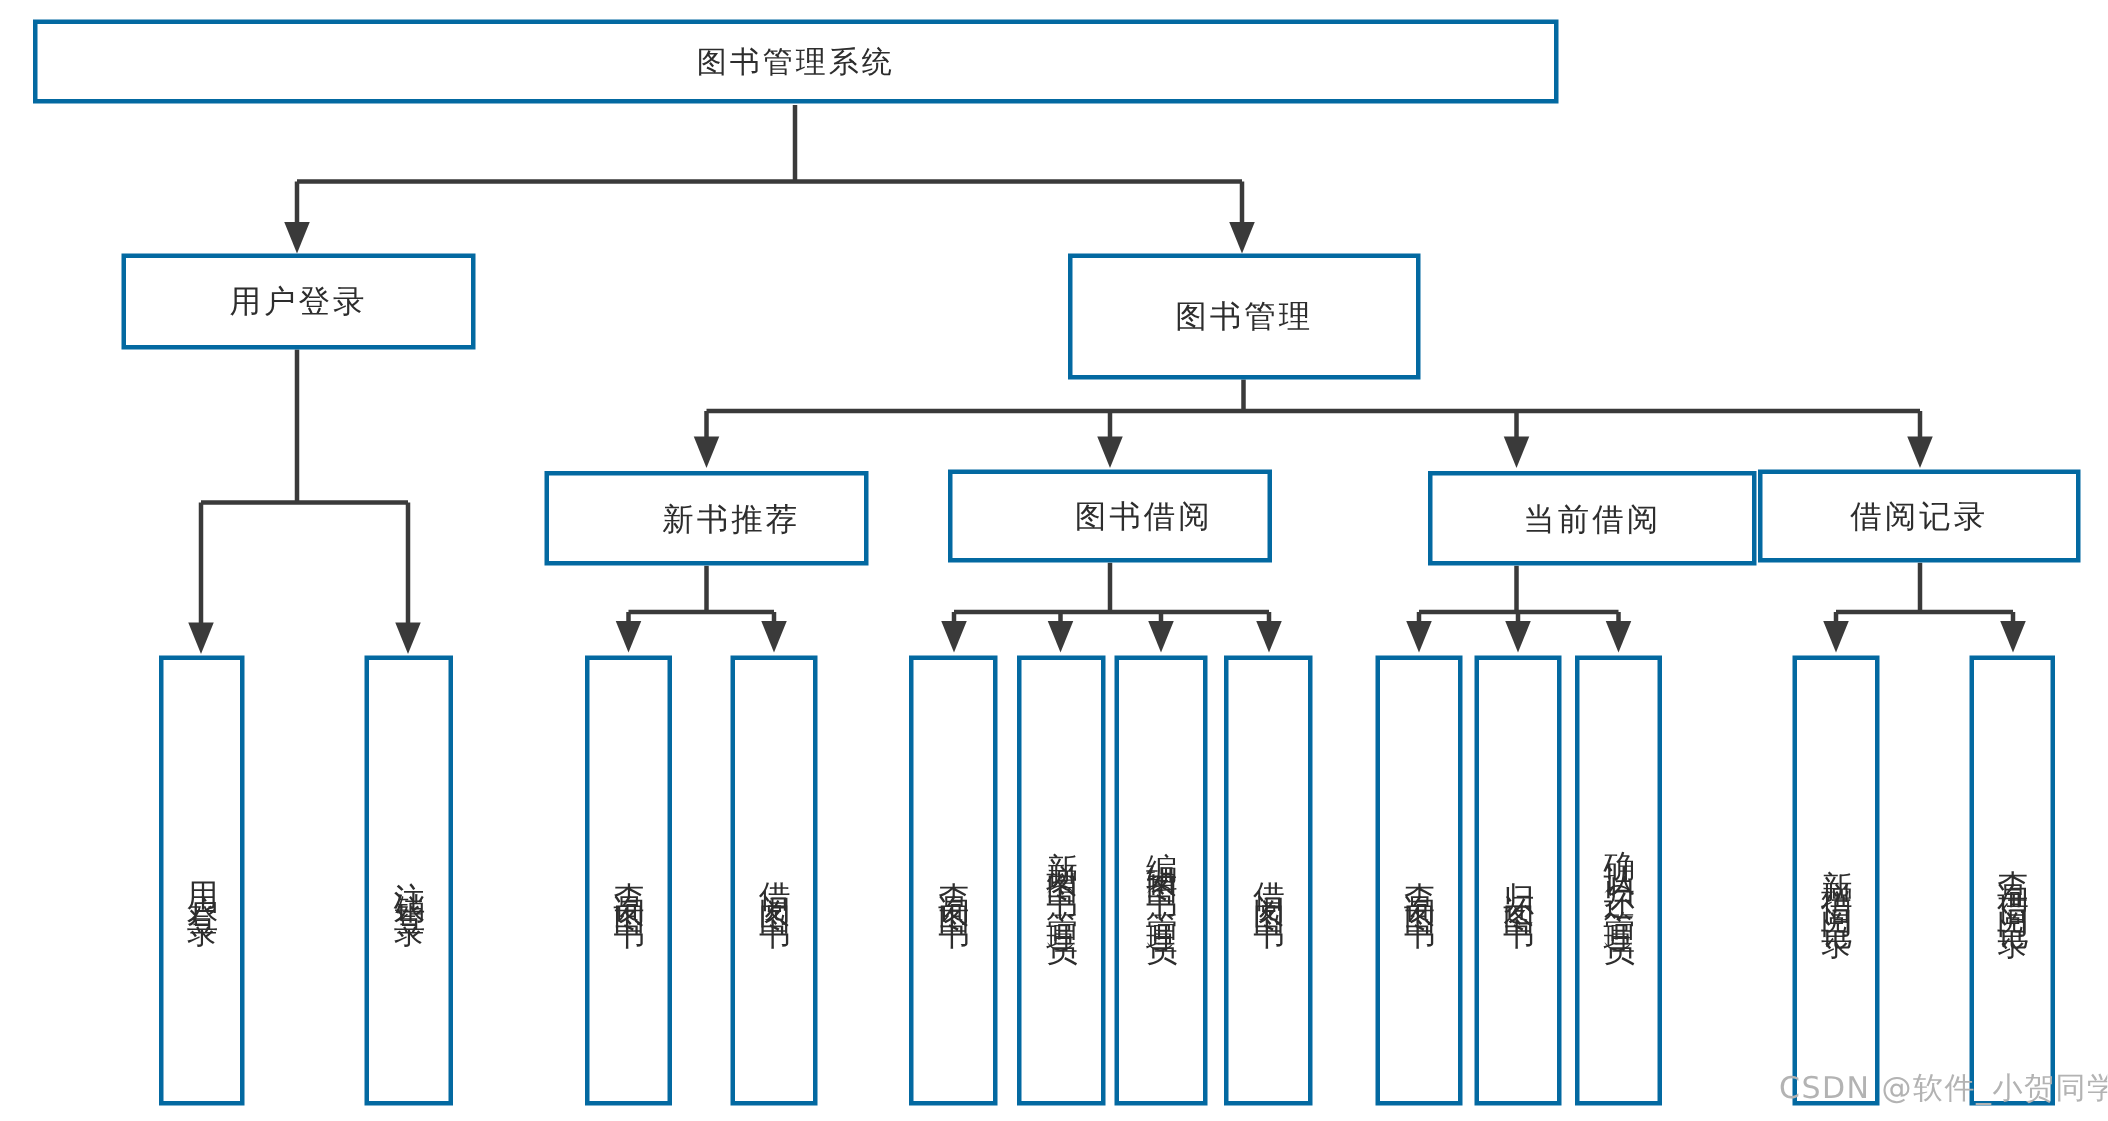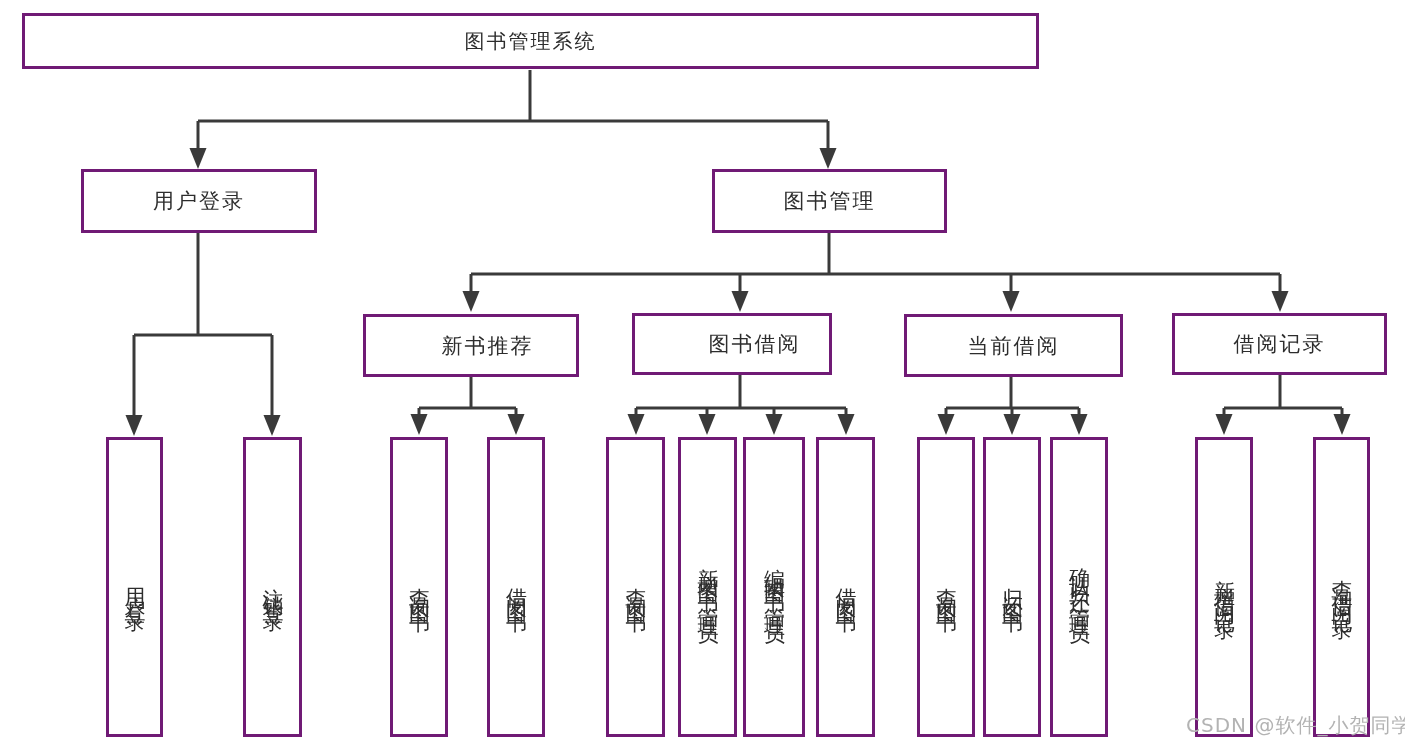--- a/index.html
+++ b/index.html
@@ -3,21 +3,21 @@
 <meta charset="utf-8">
 <style>
   html,body{margin:0;padding:0;background:#ffffff;}
   .stage{
     position:relative;width:1405px;height:747px;background:#ffffff;
     font-family:"DejaVu Sans","Liberation Sans",sans-serif;color:#2d2d2d;overflow:hidden;
   }
   svg.connectors{position:absolute;left:0;top:0;z-index:1;}
   .box{
     position:absolute;box-sizing:border-box;background:#ffffff;
-    border:3px solid #701a75;display:flex;align-items:center;justify-content:center;z-index:2;
+    border:3px solid #0369a1;display:flex;align-items:center;justify-content:center;z-index:2;
   }
   .hbox{font-size:21px;letter-spacing:2px;white-space:nowrap;}
   .root{font-size:20px;}
   .vbox{top:437px;height:300px;}
   .vbox span{
     writing-mode:vertical-rl;text-orientation:mixed;
     font-size:21px;letter-spacing:8px;line-height:1.1;white-space:nowrap;
   }
   .watermark{
     position:absolute;left:1186px;top:712px;z-index:5;
@@ -105,31 +105,31 @@
     </g>
   </svg>
 
   <div class="box hbox root" style="left:22px;top:13px;width:1017px;height:56px;">
     <span>图书管理系统</span>
   </div>
 
   <div class="box hbox" style="left:81px;top:169px;width:236px;height:64px;">
     <span>用户登录</span>
   </div>
-  <div class="box hbox" style="left:712px;top:169px;width:235px;height:64px;text-align:right;">
+  <div class="box hbox" style="left:712px;top:169px;width:235px;height:84px;text-align:right;">
     <span>图书管理</span>
   </div>
 
   <div class="box hbox" style="left:363px;top:314px;width:216px;height:63px;padding-left:33px;">
     <span>新书推荐</span>
   </div>
-  <div class="box hbox" style="left:632px;top:313px;width:200px;height:62px;padding-left:45px;">
+  <div class="box hbox" style="left:632px;top:313px;width:216px;height:62px;padding-left:45px;">
     <span>图书借阅</span>
   </div>
-  <div class="box hbox" style="left:904px;top:314px;width:219px;height:63px;">
+  <div class="box hbox" style="left:952px;top:314px;width:219px;height:63px;">
     <span>当前借阅</span>
   </div>
   <div class="box hbox" style="left:1172px;top:313px;width:215px;height:62px;">
     <span>借阅记录</span>
   </div>
 
   <div class="box vbox" style="left:106px;width:57px;">
     <span>用户登录</span>
   </div>
   <div class="box vbox" style="left:243px;width:59px;">

